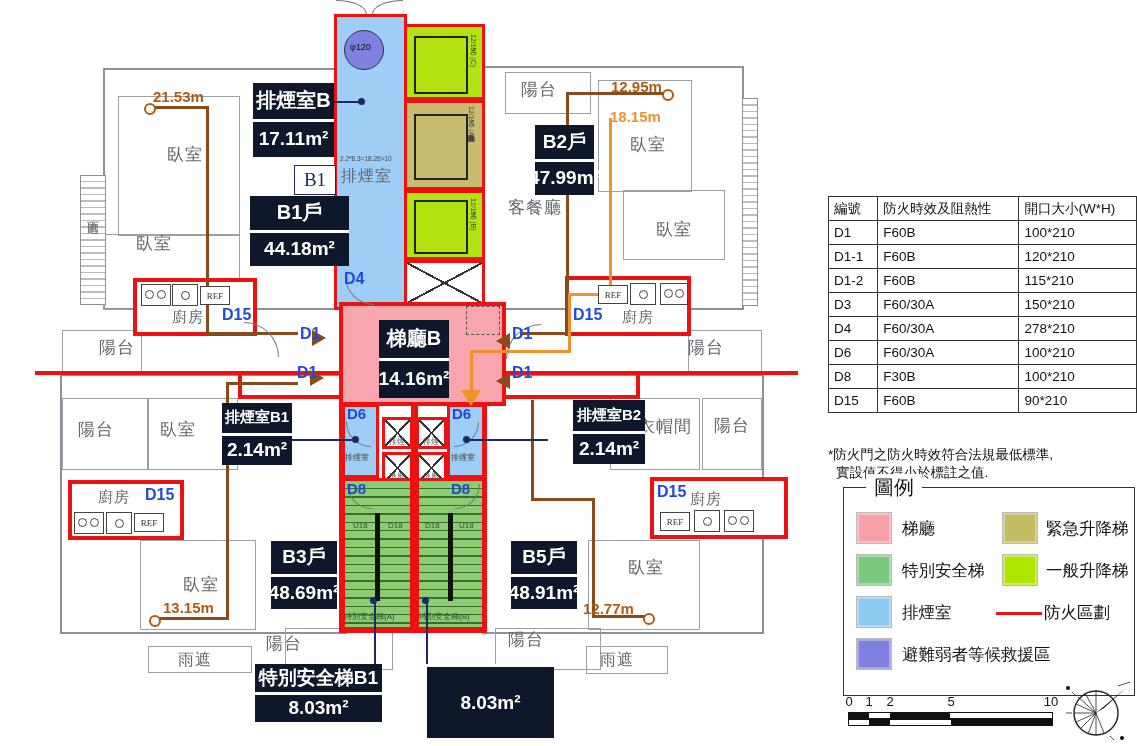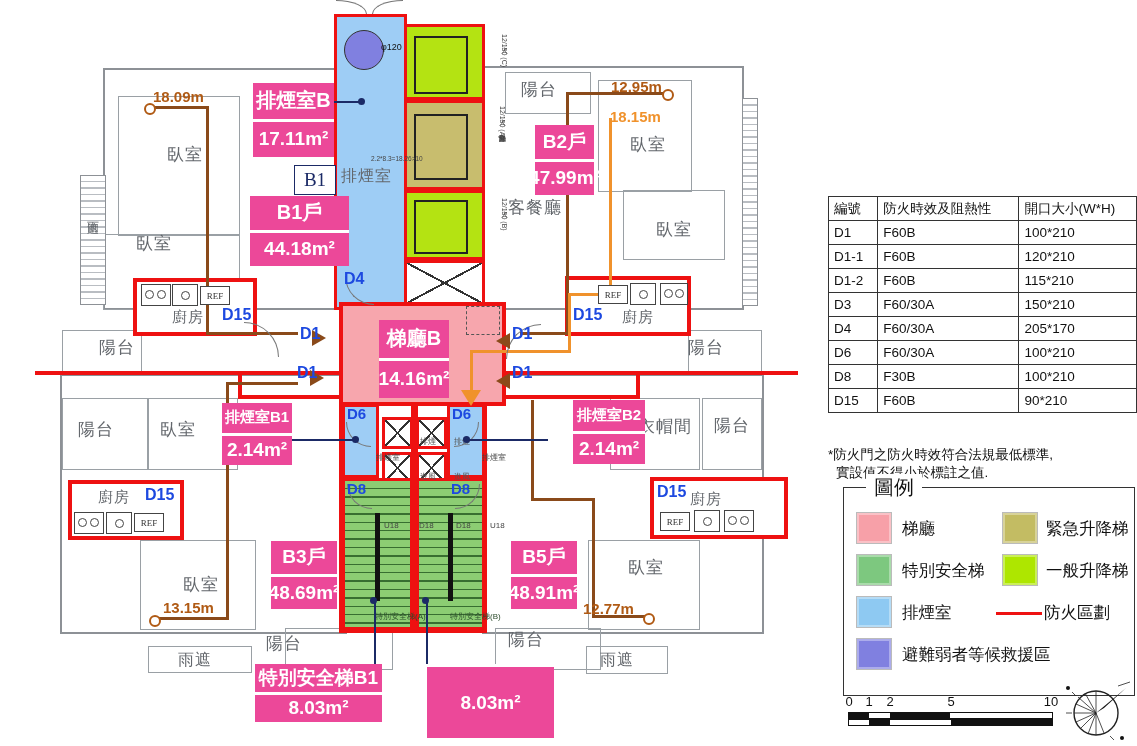--- a/index.html
+++ b/index.html
@@ -18,24 +18,24 @@
   .innercab{position:absolute;border:2px solid #222;background:transparent;}
   .treads{background-image:repeating-linear-gradient(180deg,transparent 0 7px,rgba(20,70,20,.7) 7px 8.4px);}
   .rail{position:absolute;background:#111;width:5px;z-index:3;}
   
   .room{position:absolute;color:#63676c;font-size:17px;letter-spacing:1px;z-index:5;white-space:nowrap;}
   .room.sm{font-size:12px;}
   .room.vert{writing-mode:vertical-rl;letter-spacing:0;}
   .dlabel{position:absolute;color:#1d49e0;font-weight:700;font-size:15px;z-index:6;white-space:nowrap;}
   .dist{position:absolute;font-weight:700;font-size:15px;color:#b05a14;z-index:6;white-space:nowrap;}
   .dist.orange{color:#f0922c;}
-  .tiny{position:absolute;color:#444;z-index:5;white-space:nowrap;margin-left:31px;}
+  .tiny{position:absolute;color:#444;z-index:5;white-space:nowrap;}
   
   .nbox{position:absolute;display:flex;flex-direction:column;color:#fff;font-weight:700;text-align:center;z-index:7;}
-  .nb-t,.nb-a{background:#ec4899;flex:1;display:flex;align-items:center;justify-content:center;white-space:nowrap;padding:0 10px;margin-left:25px;}
+  .nb-t,.nb-a{background:#0f172a;flex:1;display:flex;align-items:center;justify-content:center;white-space:nowrap;padding:0 10px;margin-left:25px;}
   .nb-a{border-top:3px solid #fff;}
   .fs15 .nb-t{font-size:15px;} .fs19 .nb-t{font-size:19px;} .fs20 .nb-t{font-size:20px;}
   .nb-a{font-size:19px;}
   .tagbox{position:absolute;background:#fff;border:1.5px solid #1b2a66;color:#1b2a66;display:flex;align-items:center;justify-content:center;font-size:19px;z-index:7;font-family:"Liberation Serif","DejaVu Serif",serif;}
   
   .nline{position:absolute;background:#1b2a66;z-index:6;}
   .ndot{position:absolute;width:7px;height:7px;border-radius:50%;background:#1b2a66;z-index:6;}
   .bdot{position:absolute;width:8px;height:8px;border-radius:50%;border:2.5px solid #b05a14;background:#fff;z-index:6;}
   .bpath{position:absolute;background:#8a4a1a;z-index:4;}
   .opath{position:absolute;background:#f0922c;z-index:4;}
@@ -276,21 +276,21 @@
   <div class="room" style="left:688px;top:336px;">陽台</div>
   <div class="room" style="left:714px;top:414px;">陽台</div>
   <div class="room" style="left:266px;top:632px;">陽台</div>
   <div class="room" style="left:508px;top:628px;">陽台</div>
   <div class="room" style="left:508px;top:196px;">客餐廳</div>
   <div class="room" style="left:638px;top:415px;">衣帽間</div>
   <div class="room sm" style="left:178px;top:650px;font-size:16px;">雨遮</div>
   <div class="room sm" style="left:600px;top:650px;font-size:16px;">雨遮</div>
   <div class="room sm vert" style="left:84px;top:212px;">雨遮</div>
 
-  <div class="dist" style="left:153px;top:88px;">18.09m</div>
+  <div class="dist" style="left:153px;top:88px;">21.53m</div>
   <div class="dist" style="left:611px;top:78px;">12.95m</div>
   <div class="dist orange" style="left:610px;top:108px;">18.15m</div>
   <div class="dist" style="left:163px;top:599px;">13.15m</div>
   <div class="dist" style="left:583px;top:600px;">12.77m</div>
 
   <div class="nbox fs20" style="left:228px;top:83px;width:106px;height:74px;">
     <div class="nb-t">排煙室B</div>
     <div class="nb-a">17.11m²</div>
   </div>
   <div class="tagbox" style="left:252px;top:165px;width:40px;height:28px;margin-left:42px;">B1</div>
@@ -353,21 +353,21 @@
           <td>115*210</td>
         </tr>
     <tr>
           <td>D3</td>
           <td>F60/30A</td>
           <td>150*210</td>
         </tr>
     <tr>
           <td>D4</td>
           <td>F60/30A</td>
-          <td>205*170</td>
+          <td>278*210</td>
         </tr>
     <tr>
           <td>D6</td>
           <td>F60/30A</td>
           <td>100*210</td>
         </tr>
     <tr>
           <td>D8</td>
           <td>F30B</td>
           <td>100*210</td>

